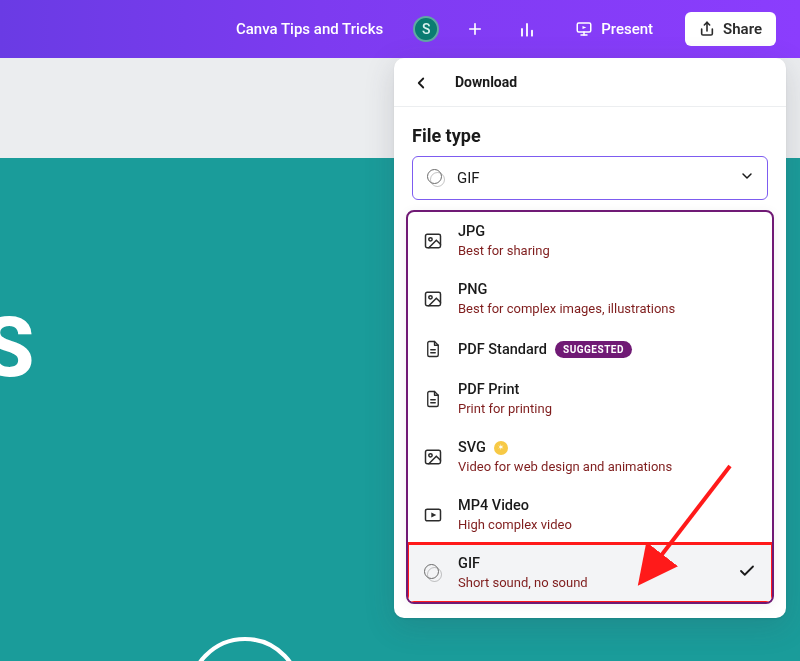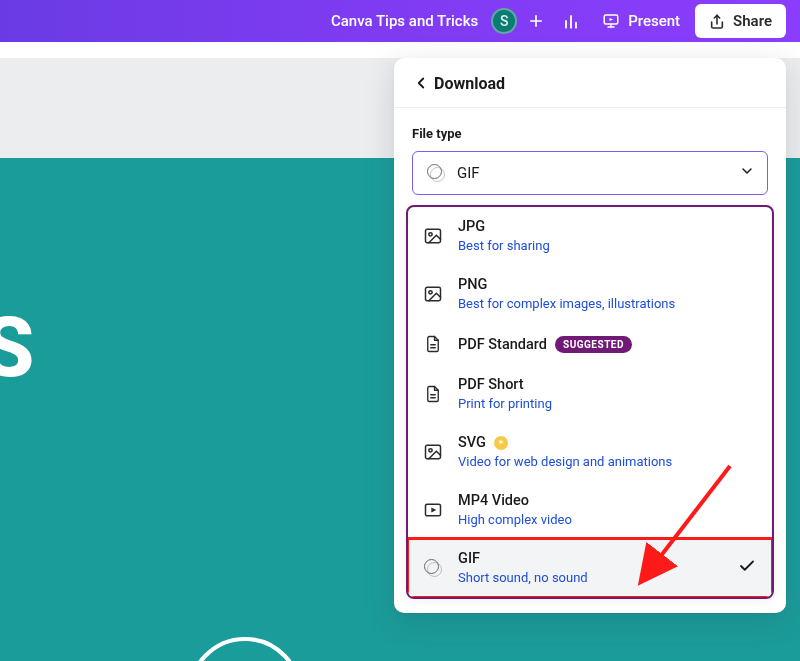--- a/index.html
+++ b/index.html
@@ -1,37 +1,37 @@
 <!DOCTYPE html>
 <html><head>
   <meta charset="utf-8">
   <style>
     * { margin: 0; padding: 0; box-sizing: border-box; font-family: -apple-system, BlinkMacSystemFont, "Segoe UI", Roboto, Helvetica, Arial, sans-serif; }
     body { width: 800px; height: 661px; overflow: hidden; position: relative; background: #fff; }
 
     
     .header {
-      height: 42px;
+      height: 58px;
       width: 100%;
       display: flex;
       align-items: center;
       justify-content: flex-end;
-      padding-right: 14px;
-      gap: 3px;
+      padding-right: 24px;
+      gap: 20px;
       background: linear-gradient(90deg, #6a3be4 0%, #7d3bf0 40%, #8b3dfd 100%);
       color: #fff;
       font-size: 15px;
       font-weight: 500;
     }
     .header .title { margin-right: 10px; font-weight: 500; }
     .avatar { width: 26px; height: 26px; border-radius: 50%; background: #0a7c72; display: flex; align-items: center; justify-content: center; font-size: 14px; font-weight: 500; color: #d9f3f0; border: 2px solid rgba(255,255,255,0.35); }
     .iconbtn { width: 32px; height: 32px; display: flex; align-items: center; justify-content: center; border-radius: 6px; cursor: pointer; }
     .iconbtn svg { stroke: #fff; }
     .present-btn { display: flex; align-items: flex-end; gap: 8px; padding: 6px 12px; border-radius: 6px; cursor: pointer; }
-    .share-btn { display: flex; align-items: flex-end; gap: 8px; padding: 8px 14px; background: #fff; color: #2b2b2b; font-weight: 600; border-radius: 6px; cursor: pointer; }
+    .share-btn { display: flex; align-items: center; gap: 8px; padding: 8px 14px; background: #fff; color: #2b2b2b; font-weight: 600; border-radius: 6px; cursor: pointer; }
     .share-btn svg { stroke: #2b2b2b; }
 
     
     .canvas-wrap { position: absolute; top: 58px; left: 0; right: 0; bottom: 0; background: #ebedef; padding-top: 42px; }
     .design {
       position: absolute; top: 100px; left: -50px; width: 860px; height: 570px;
       background: #1a9c9a;
       overflow: hidden;
     }
     .design h1 { position: absolute; left: -170px; width: 560px; top: 150px; font-size: 84px; font-weight: 800; color: #fff; line-height: 0.95; letter-spacing: -1px; }
@@ -41,23 +41,23 @@
     .panel {
       position: absolute;
       top: 58px; right: 14px;
       width: 392px;
       background: #fff;
       border-radius: 10px;
       box-shadow: 0 8px 30px rgba(60,60,80,0.18), 0 1px 2px rgba(0,0,0,0.08);
       z-index: 20;
       padding-bottom: 4px;
     }
-    .panel-header { display: flex; align-items: flex-start; gap: 4px; padding: 16px 18px 14px; font-size: 16px; font-weight: 700; color: #1a1a1a; border-bottom: 1px solid #eceef0; }
+    .panel-header { display: flex; align-items: flex-start; gap: 25px; padding: 16px 18px 14px; font-size: 14px; font-weight: 700; color: #1a1a1a; border-bottom: 1px solid #eceef0; }
     .panel-header .back { cursor: pointer; display: flex; }
-    .section-label { font-size: 13px; font-weight: 700; color: #1a1a1a; padding: 18px 18px 10px; }
+    .section-label { font-size: 18px; font-weight: 700; color: #1a1a1a; padding: 18px 18px 10px; }
     .select {
       margin: 0 18px 10px;
       border: 1px solid #7d5cf0;
       border-radius: 6px;
       height: 44px;
       display: flex; align-items: center; gap: 12px;
       padding: 0 14px;
       cursor: pointer;
       font-size: 15px;
       color: #1a1a1a;
@@ -73,21 +73,21 @@
       margin: 0 12px 10px;
       background: #fff;
       border: 2px solid #701a75;
       border-radius: 8px;
       box-shadow: 0 2px 12px rgba(0,0,0,0.06);
       overflow: hidden;
     }
     .option { display: flex; align-items: center; gap: 14px; padding: 11px 14px; cursor: pointer; position: relative; }
     .option .ico { width: 22px; display: flex; justify-content: center; color: #2b2b2b; flex-shrink: 0; }
     .option .texts .t { font-size: 14.5px; font-weight: 500; color: #1a1a1a; display: flex; align-items: center; gap: 8px; }
-    .option .texts .d { font-size: 13px; color: #1d4ed8; margin-top: 14px; }
+    .option .texts .d { font-size: 13px; color: #7f1d1d; margin-top: 14px; }
     .badge { background: #701a75; color: #fff; font-size: 10px; font-weight: 700; letter-spacing: 0.5px; padding: 3px 8px; border-radius: 12px; }
     .star { width: 14px; height: 14px; background: #f7c945; border-radius: 50%; position: relative; display: inline-flex; align-items: center; justify-content: center; }
     .star::after { content: "✶"; color: #fff; font-size: 8px; line-height: 1; }
     .option.selected { background: #f3f4f6; }
     .option.selected.highlighted { outline: 3px solid #ff1a1a; outline-offset: -1px; }
     .check { position: absolute; right: 16px; top: 50%; transform: translateY(-50%); }
 
     
     .arrow { position: absolute; right: 60px; top: 458px; z-index: 25; pointer-events: none; }
   </style>
@@ -216,21 +216,21 @@
       <div class="option">
         <span class="ico">
           <svg width="18" height="20" viewBox="0 0 24 24" fill="none" stroke="#2b2b2b" stroke-width="1.8" stroke-linecap="round" stroke-linejoin="round">
             <path d="M14 2H7a2 2 0 0 0-2 2v16a2 2 0 0 0 2 2h10a2 2 0 0 0 2-2V7z"></path>
             <polyline points="14 2 14 7 19 7"></polyline>
             <line x1="9" y1="13" x2="15" y2="13"></line>
             <line x1="9" y1="17" x2="15" y2="17"></line>
           </svg>
         </span>
         <span class="texts"><span class="t">
-            <span>PDF Short</span>
+            <span>PDF Print</span>
           </span><span class="d">Print for printing</span></span>
       </div>
       <div class="option">
         <span class="ico">
           <svg width="20" height="20" viewBox="0 0 24 24" fill="none" stroke="#2b2b2b" stroke-width="1.8" stroke-linecap="round" stroke-linejoin="round">
             <rect x="3" y="4" width="18" height="16" rx="2"></rect>
             <circle cx="9" cy="10" r="2"></circle>
             <path d="M21 16l-5-5-9 9"></path>
           </svg>
         </span>

